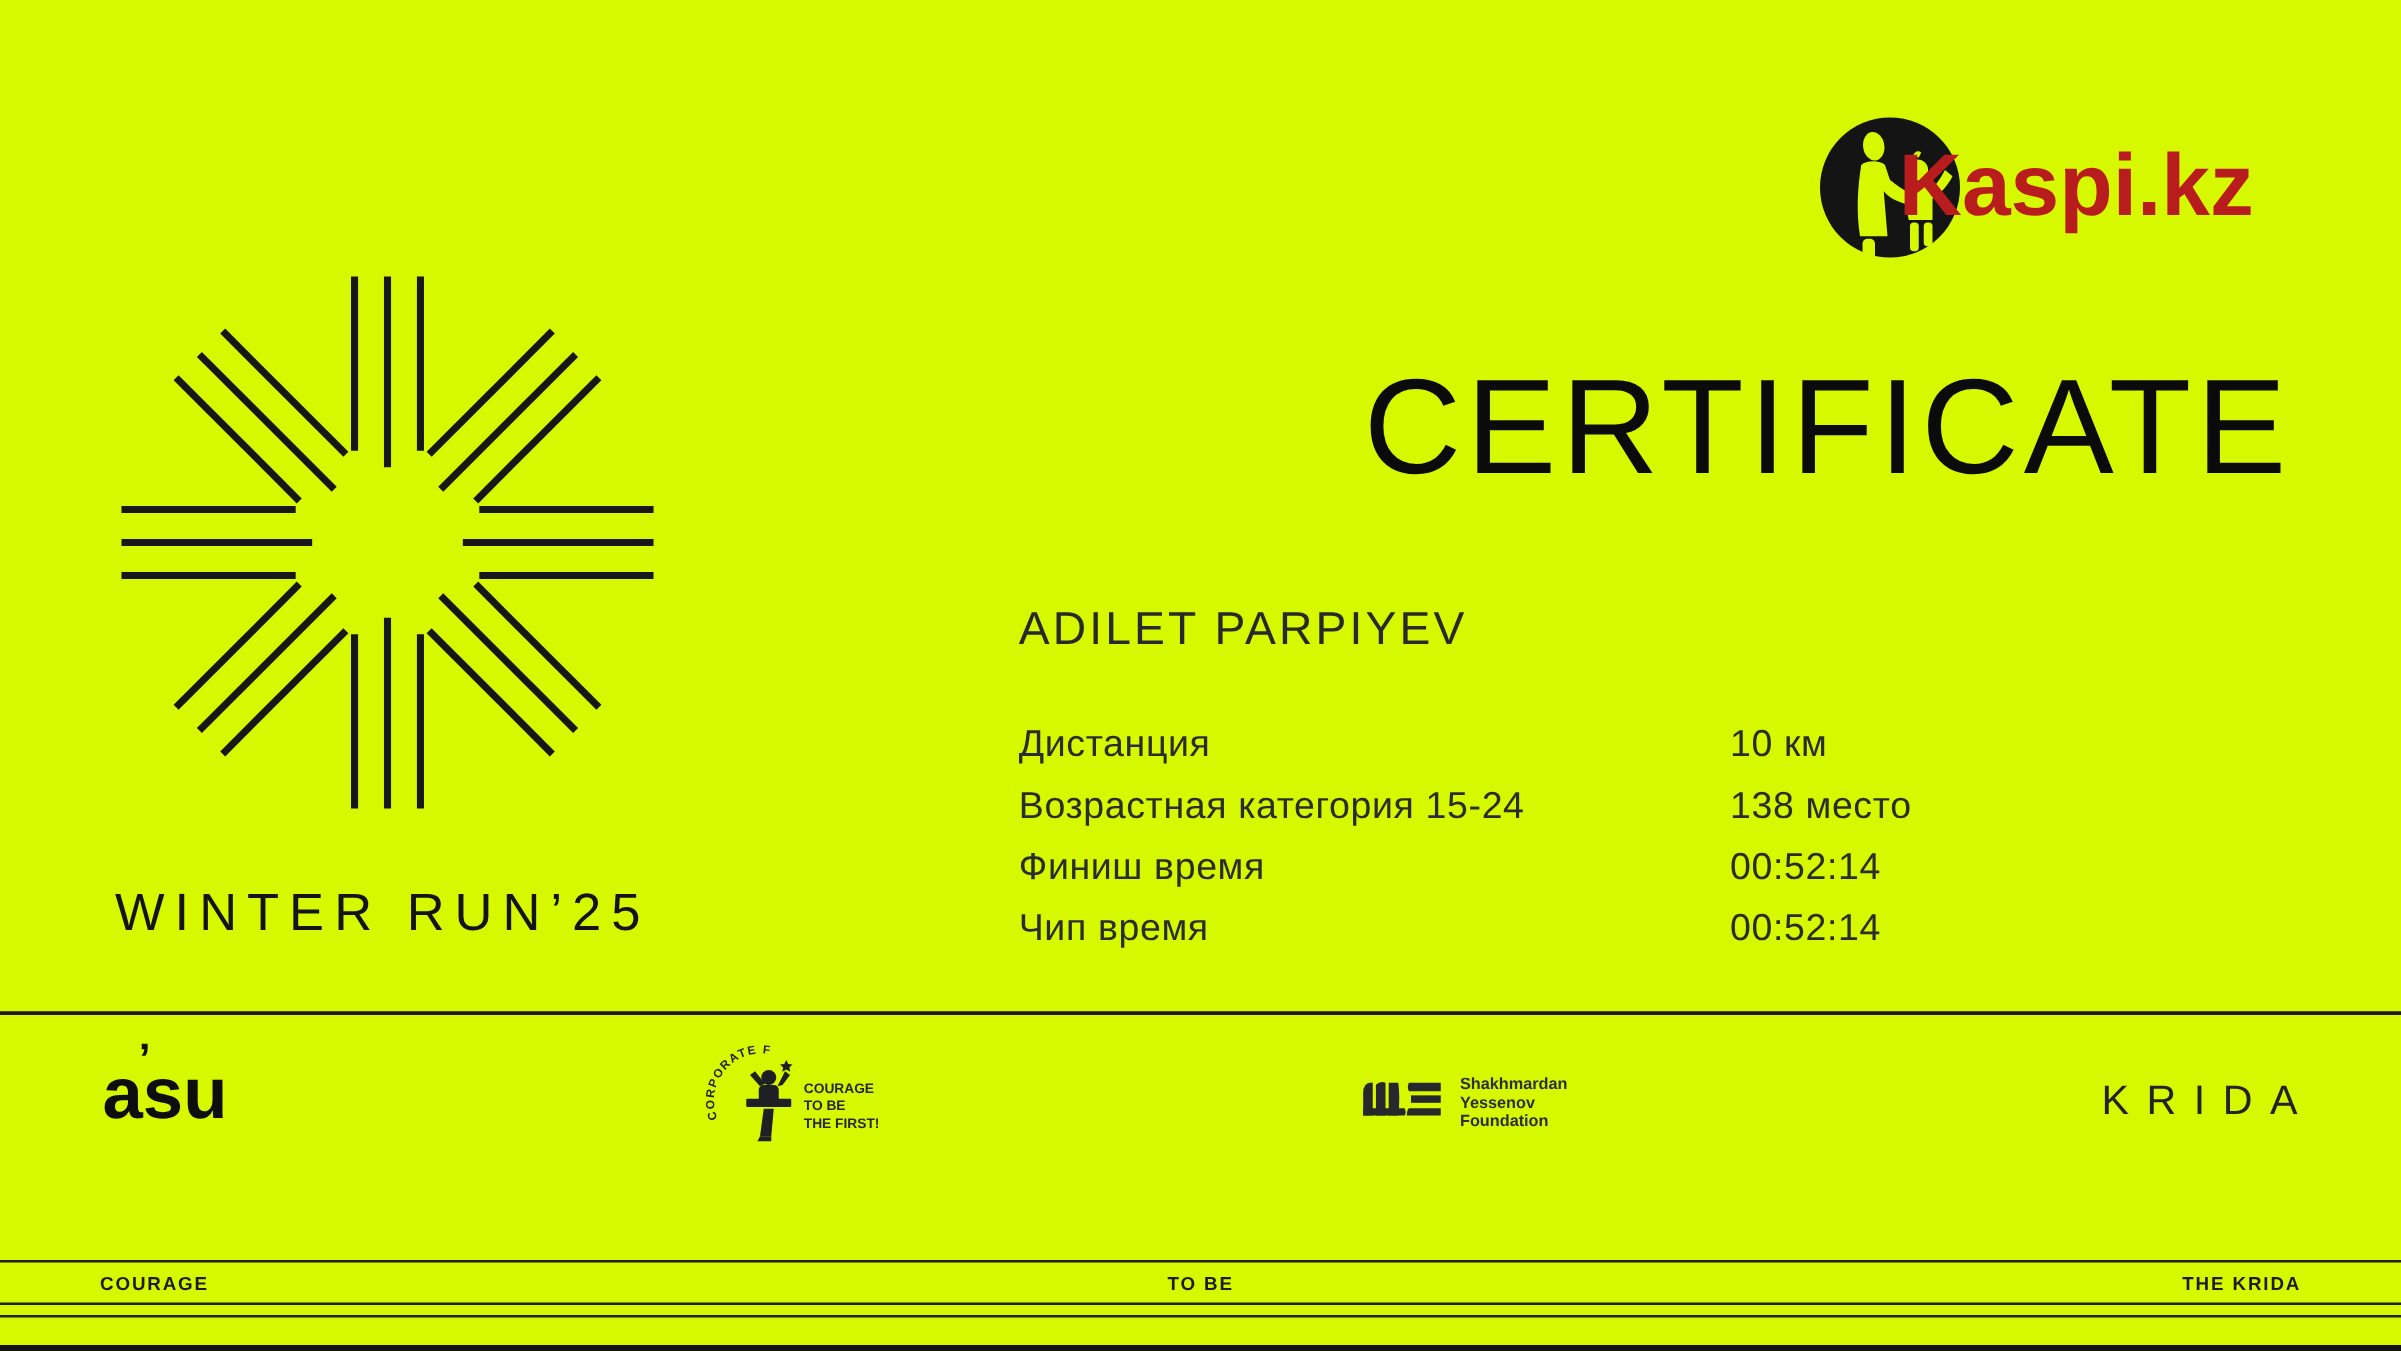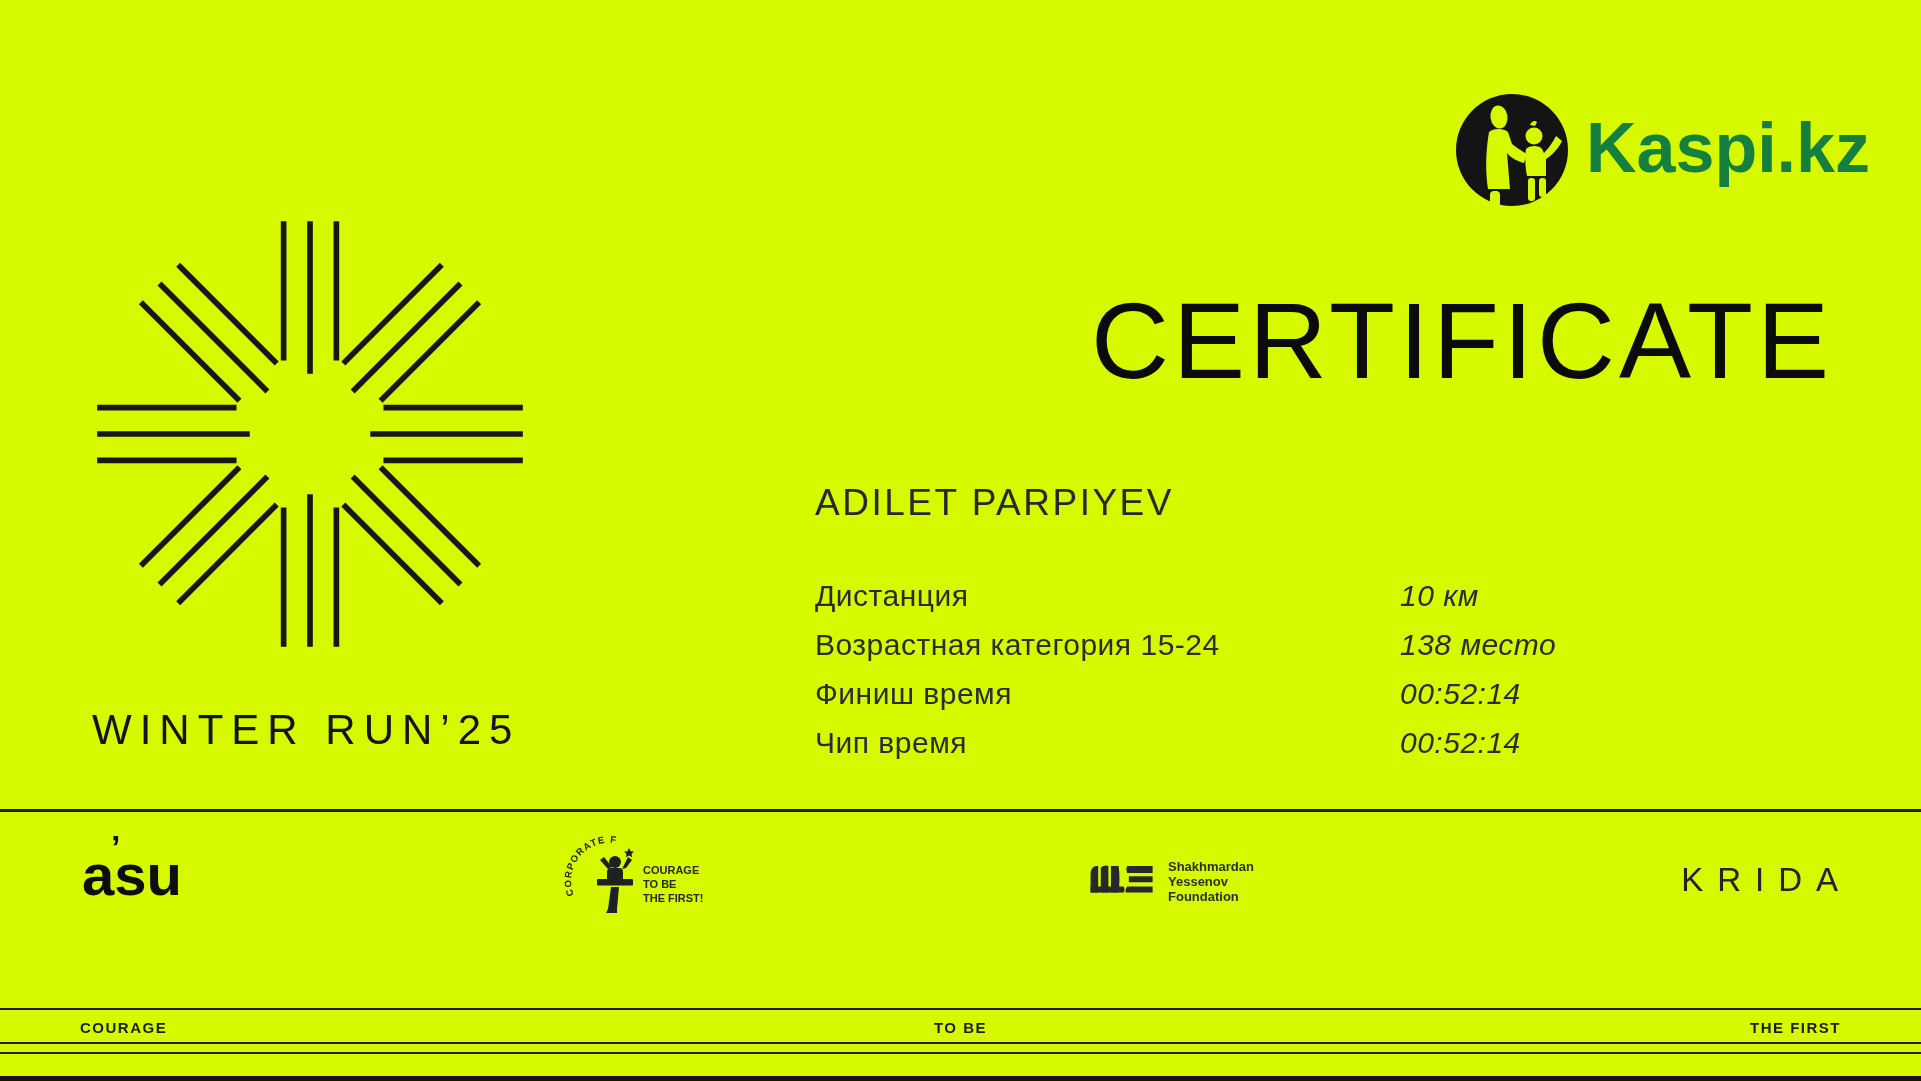--- a/index.html
+++ b/index.html
@@ -14,43 +14,43 @@
 
   
   .event-wordmark{
     position:absolute;left:92px;top:706px;
     font-size:42px;letter-spacing:8px;font-weight:normal;color:#141414;white-space:nowrap;
   }
 
   
   .kaspi-mark{position:absolute;left:1454px;top:92px;width:116px;height:116px;}
   .kaspi-word{
-    position:absolute;left:1586px;top:113px;
-    font-size:70px;font-weight:bold;letter-spacing:0px;color:#15803d;line-height:1;white-space:nowrap;
+    position:absolute;left:1519px;top:113px;
+    font-size:70px;font-weight:bold;letter-spacing:0px;color:#b91c1c;line-height:1;white-space:nowrap;
   }
 
   
   .title{
     position:absolute;right:88px;top:287px;margin:0;
     font-size:108px;font-weight:normal;letter-spacing:4px;color:#0b0b0b;line-height:1;white-space:nowrap;text-align:right;
   }
 
   
   .recipient{
     position:absolute;left:815px;top:482px;
     font-size:37px;font-weight:normal;letter-spacing:2.5px;color:#28292b;white-space:nowrap;
   }
 
   
   .results{position:absolute;left:815px;top:578px;width:900px;}
   .results .row{position:relative;height:49px;}
   .results .label,.results .value{
     font-size:30px;color:#2a2c2e;line-height:36px;white-space:nowrap;letter-spacing:0.5px;
   }
-  .results .value{position:absolute;left:585px;top:0;font-style:italic;}
+  .results .value{position:absolute;left:569px;top:0;}
 
   
   .sep-line{position:absolute;left:0;top:809px;width:1921px;height:3px;background:#1c1c1c;}
 
   
   .asu{position:absolute;left:82px;top:846px;font-size:58px;font-weight:bold;color:#0e0e0e;line-height:1;}
   .asu .acc{position:absolute;left:29px;top:-16px;font-size:34px;font-weight:bold;}
   .cf-logo{position:absolute;left:563px;top:835px;width:150px;height:90px;}
   .yf{position:absolute;left:1086px;top:857px;}
   .yf-mark{position:absolute;left:0;top:4px;width:72px;height:34px;}
@@ -188,19 +188,19 @@
       <div>Foundation</div>
     </div>
   </div>
 
   <div class="krida">KRIDA</div>
 
   <div class="bline l1"></div>
   <div class="bar-text">
     <span>COURAGE</span>
     <span class="mid">TO BE</span>
-    <span>THE FIRST</span>
+    <span>THE KRIDA</span>
   </div>
   <div class="bline l2"></div>
   <div class="bline l3"></div>
   <div class="bottom-strip"></div>
 
 </div>
 
 </body></html>

